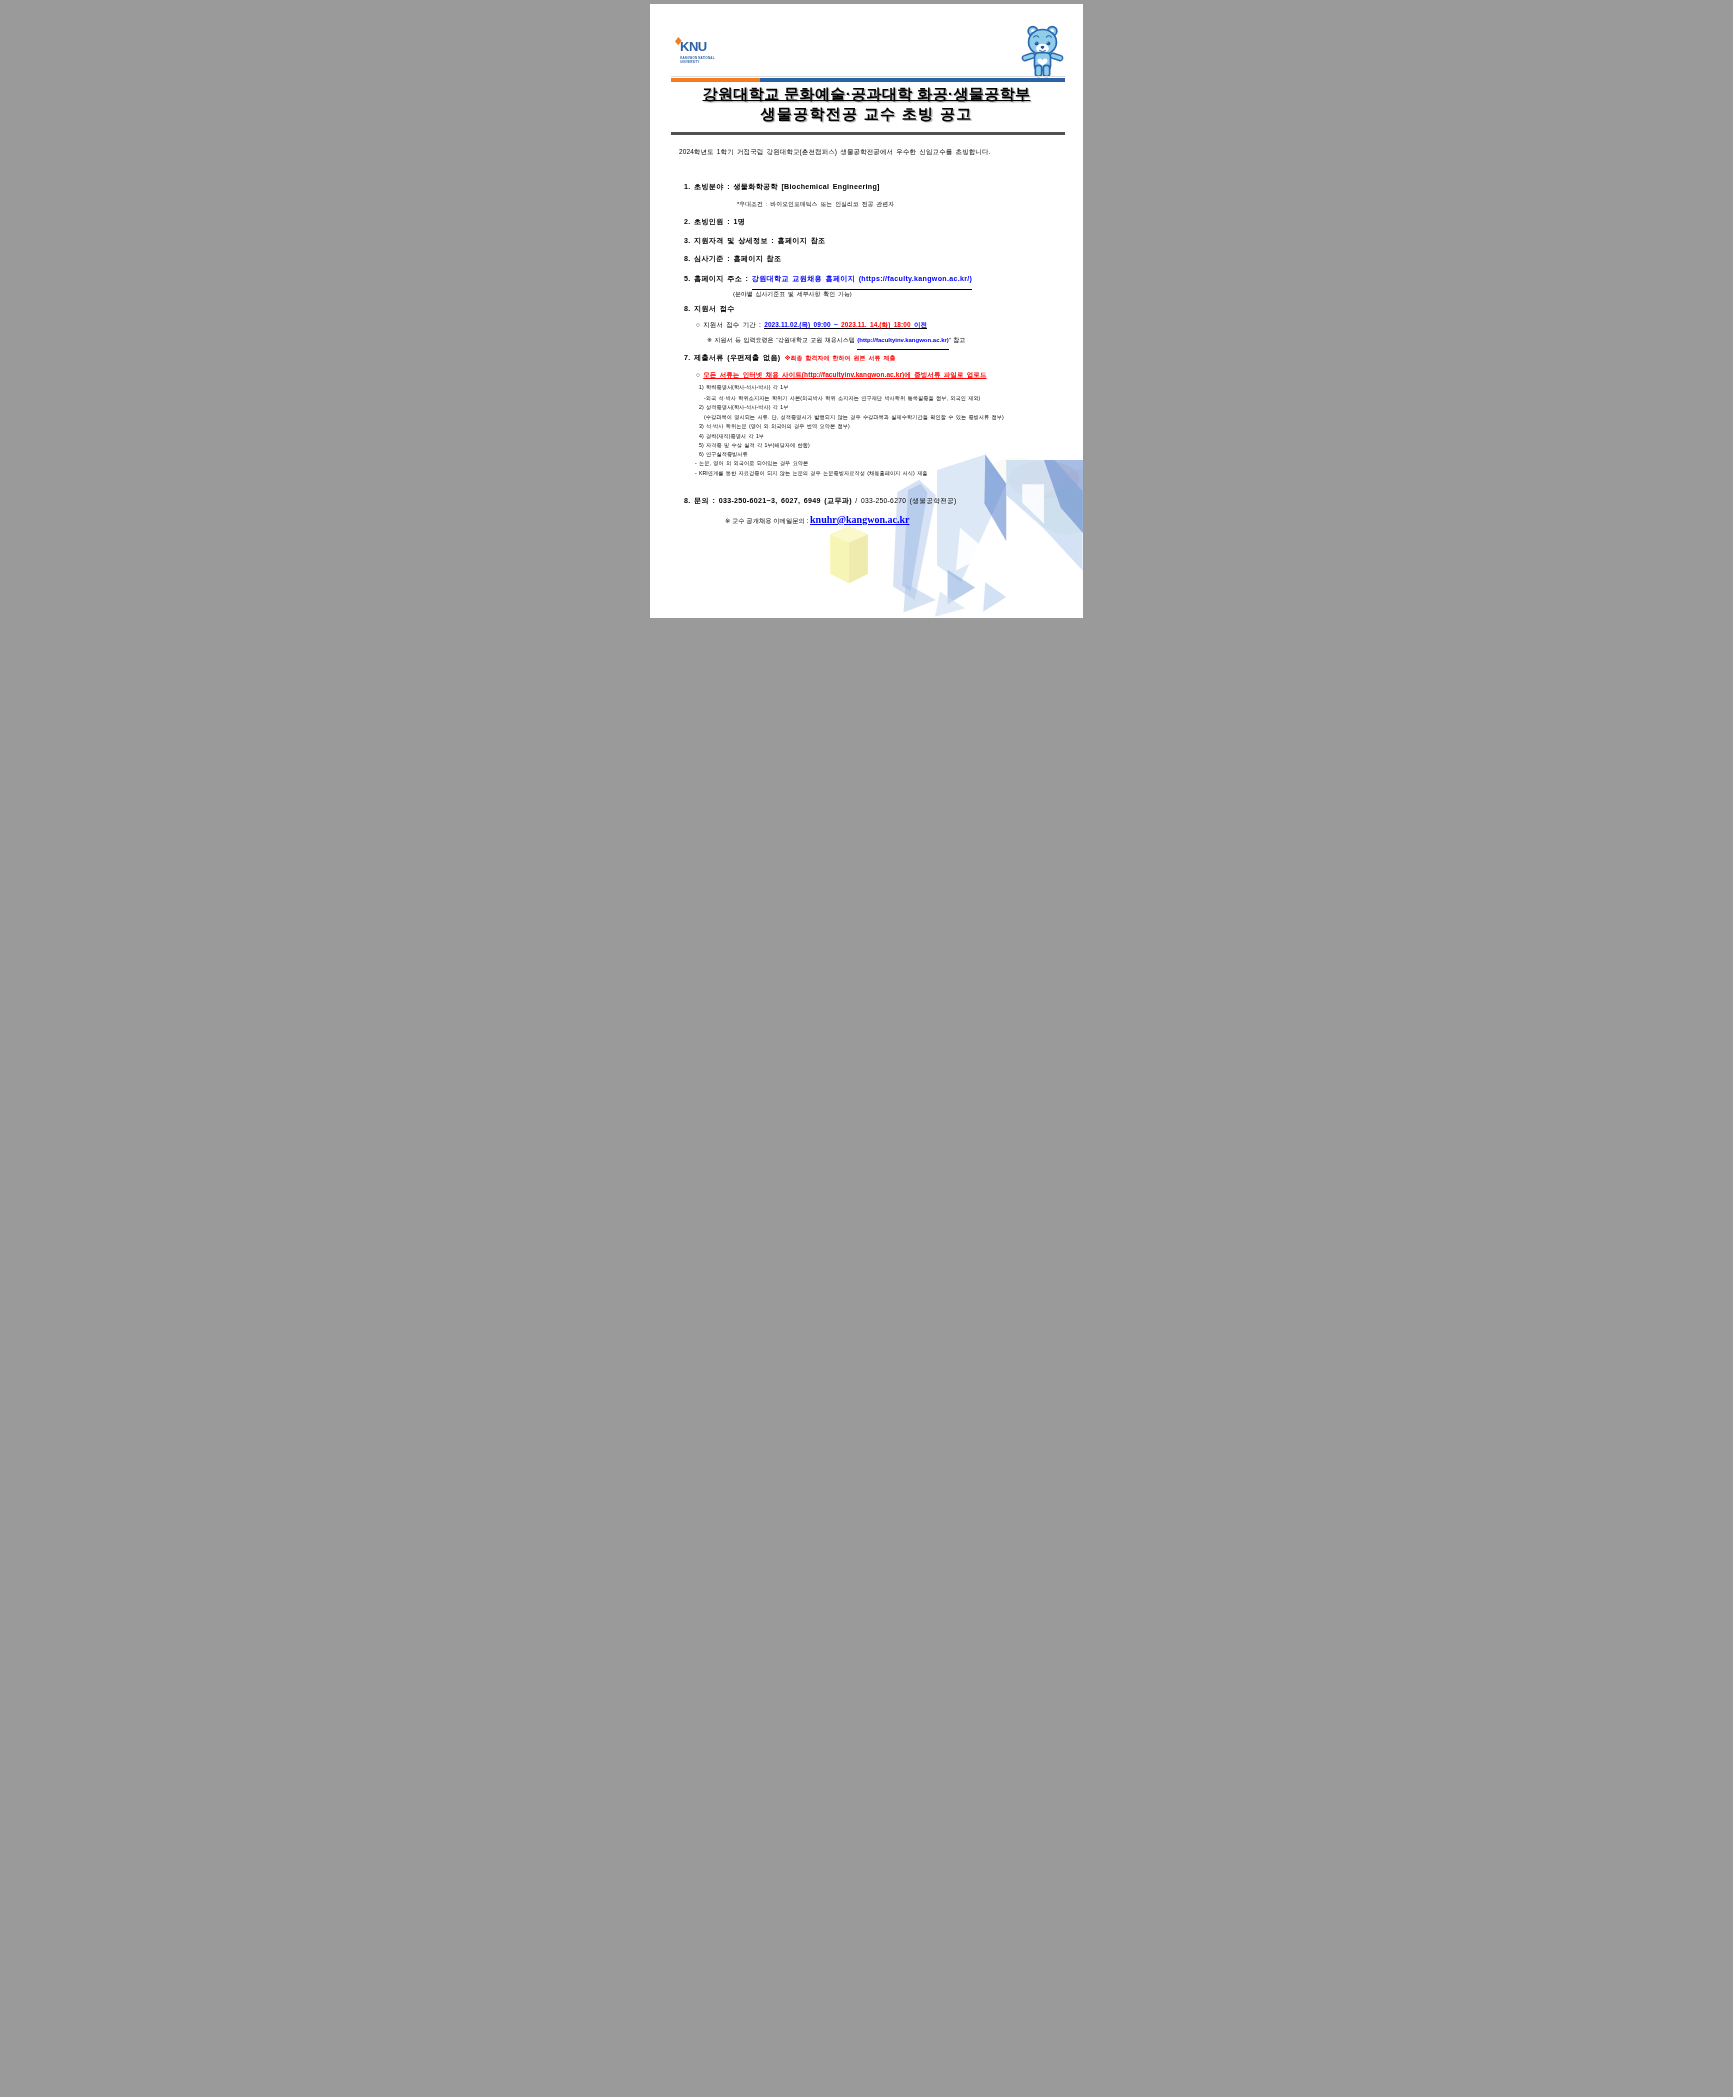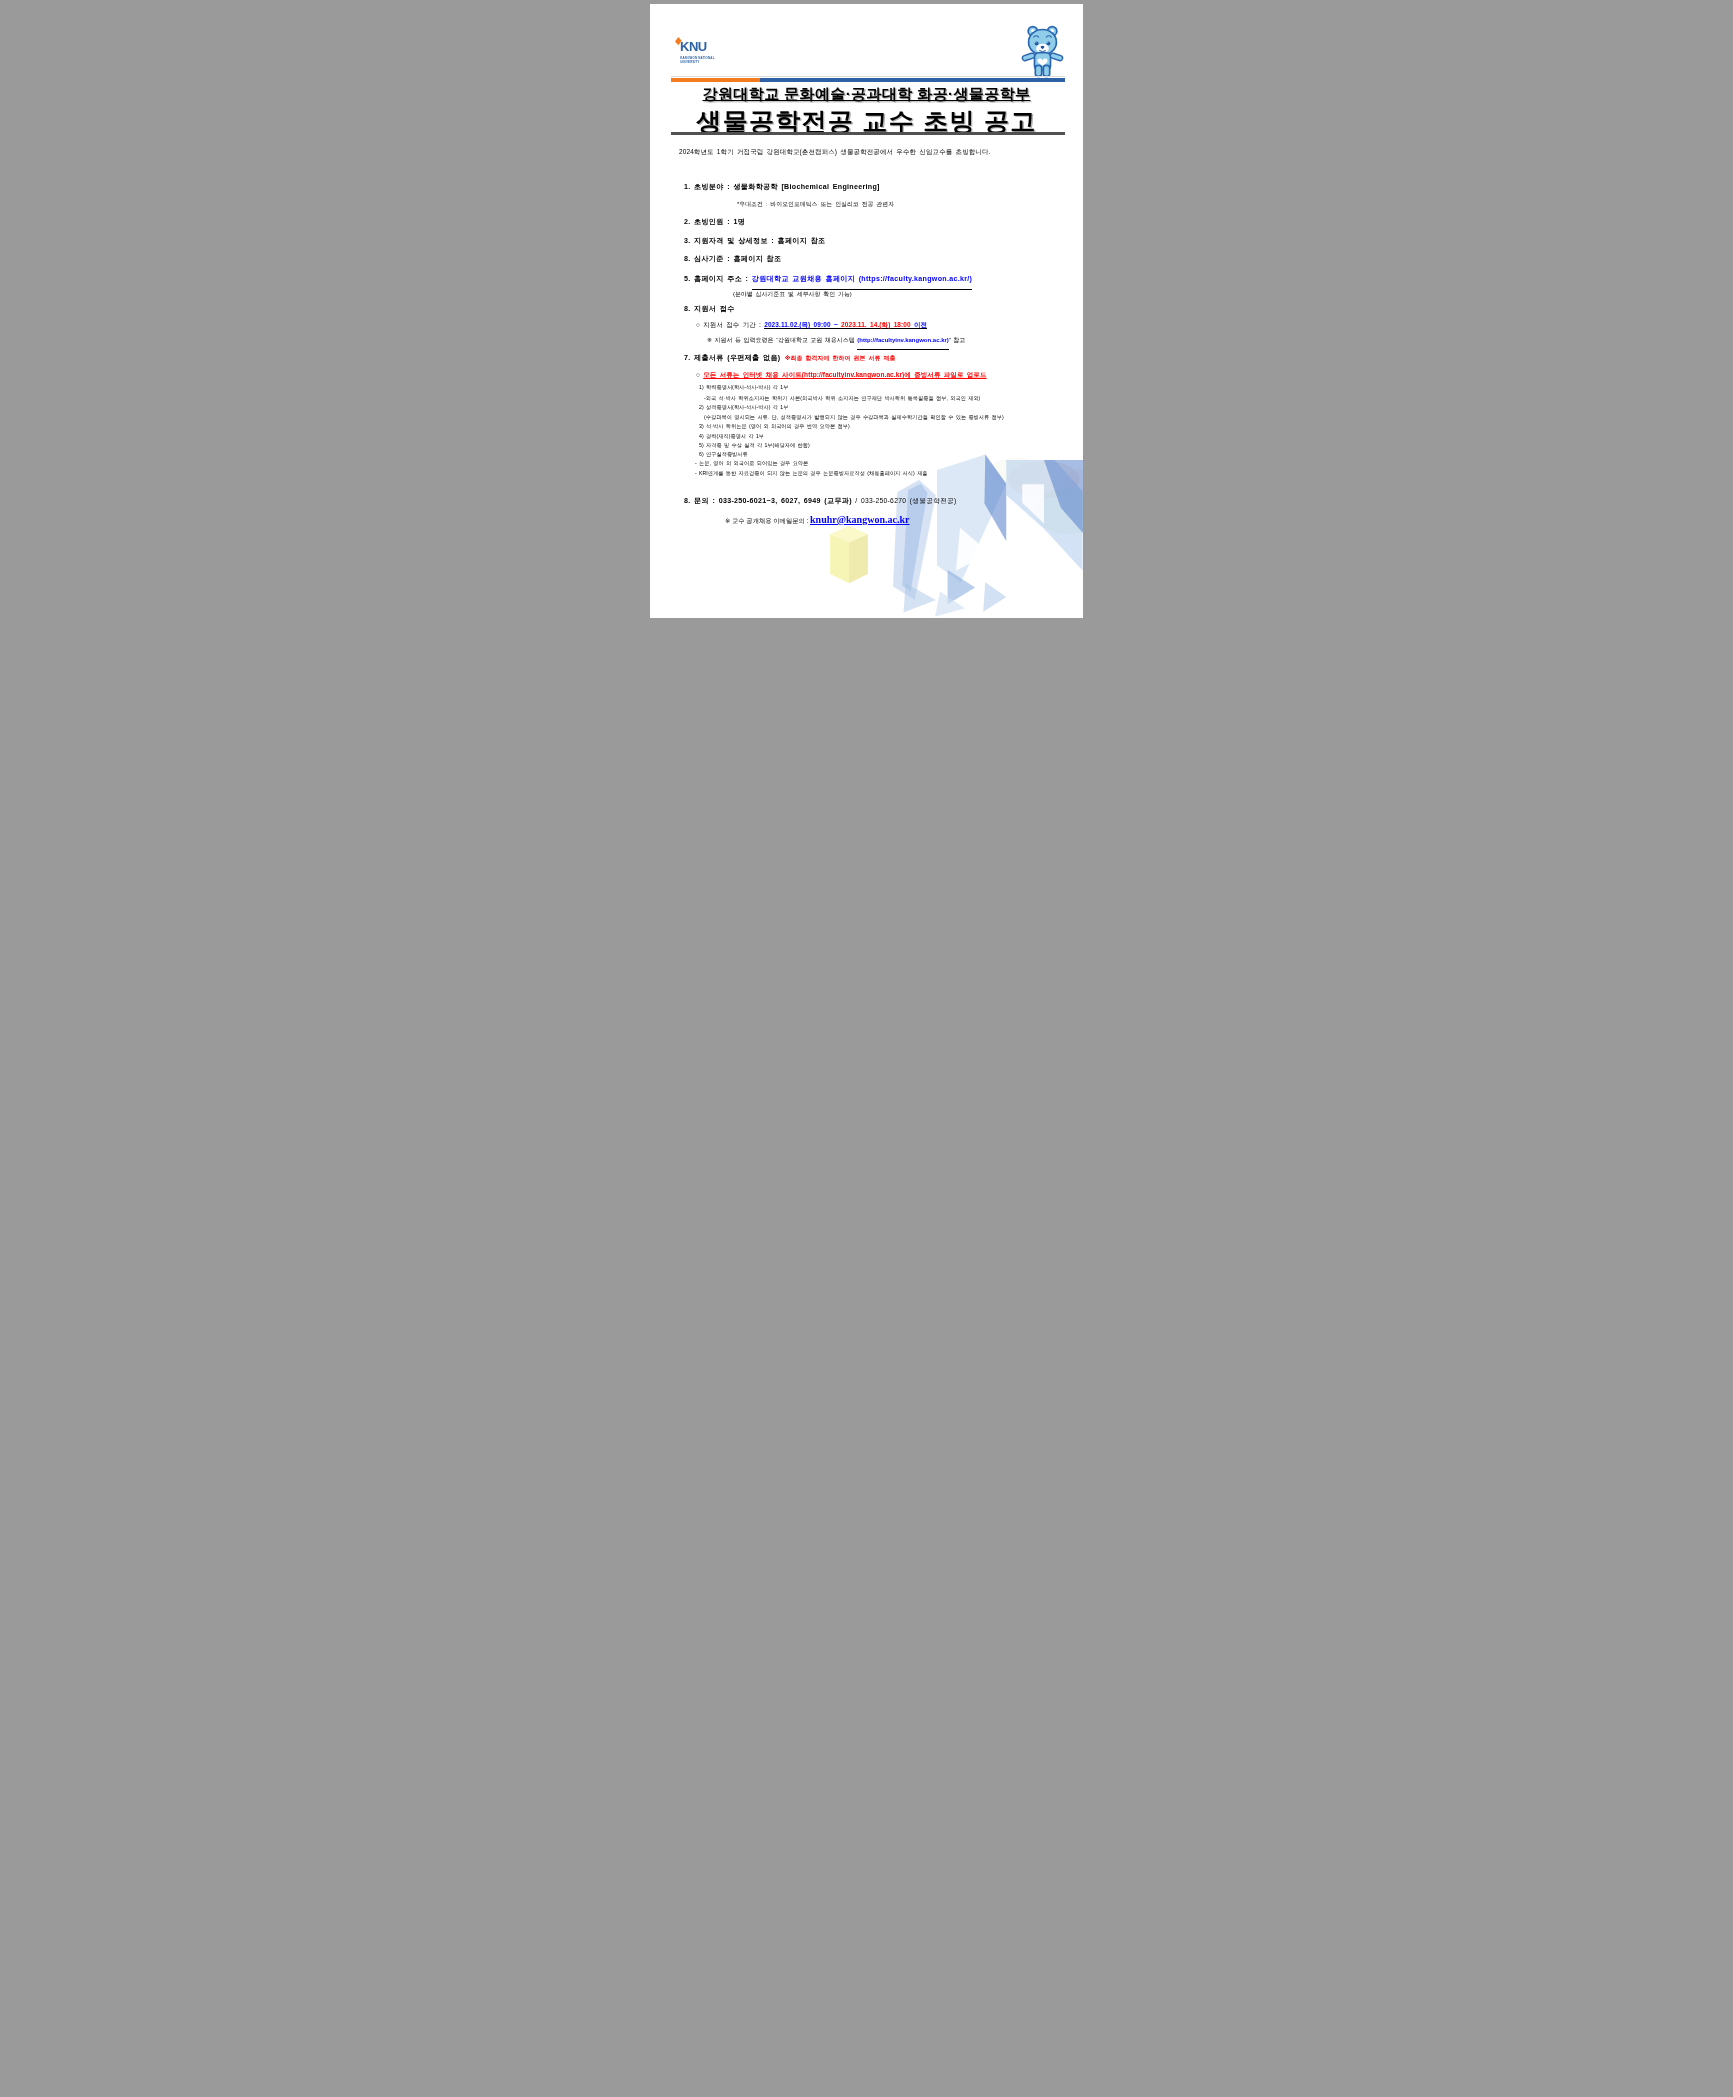--- a/index.html
+++ b/index.html
@@ -15,21 +15,21 @@
     color:#2E62A6;letter-spacing:-0.4px;line-height:1;}
   #logoName{position:absolute;left:6.3px;top:18.5px;font-size:2.9px;font-weight:bold;
     color:#2E62A6;letter-spacing:0.2px;line-height:1.5;}
   #bear{left:371px;top:20px;width:43px;height:54px;}
   #hairline{left:21px;top:72px;width:394px;height:0.4px;background:#dcdcdc;}
   #topBar{left:21px;top:74px;width:394px;height:4.2px;display:flex;}
   #topBarOrange{width:89px;height:100%;background:#F47B20;}
   #topBarBlue{flex:1;height:100%;background:#2E62A6;}
   #titleLine1{left:0;top:81px;width:100%;text-align:center;font-size:15px;font-weight:900;
     letter-spacing:0.4px;text-shadow:1.3px 1.3px 0 #b2b2b2;text-decoration:underline;}
-  #titleLine2{left:0;top:101px;width:100%;text-align:center;font-size:25px;font-weight:900;
+  #titleLine2{left:0;top:101px;width:100%;text-align:center;font-size:15px;font-weight:900;
     letter-spacing:1.3px;text-shadow:1.3px 1.3px 0 #b2b2b2;}
   #divider{left:21px;top:128px;width:394px;height:2.9px;background:#515151;}
   
   .body-line{font-size:6.5px;letter-spacing:0.1px;word-spacing:1.3px;}
   .heading{font-size:7.1px;font-weight:bold;letter-spacing:0.3px;word-spacing:1.3px;}
   #introLine{left:29px;top:144px;}
   #s1h{left:34px;top:178px;}
   #s1n{left:87px;top:196px;font-size:5.9px;word-spacing:1.3px;}
   #s2h{left:34px;top:213px;}
   #s3h{left:34px;top:232px;}

